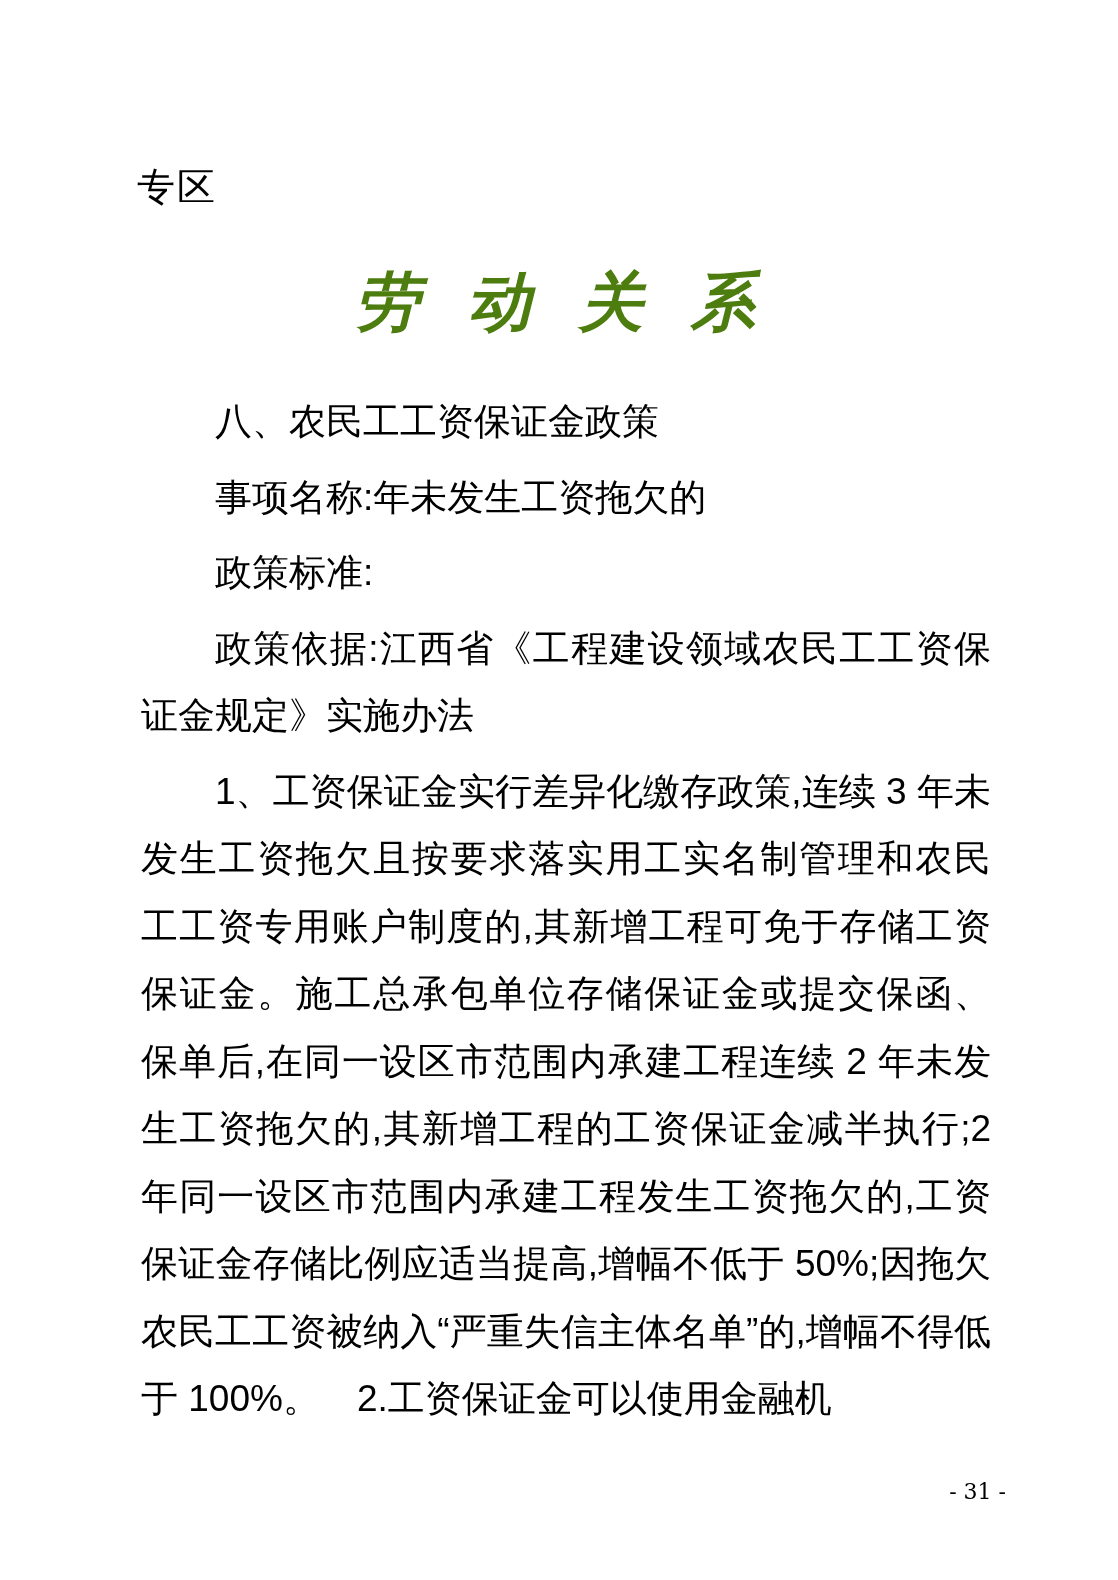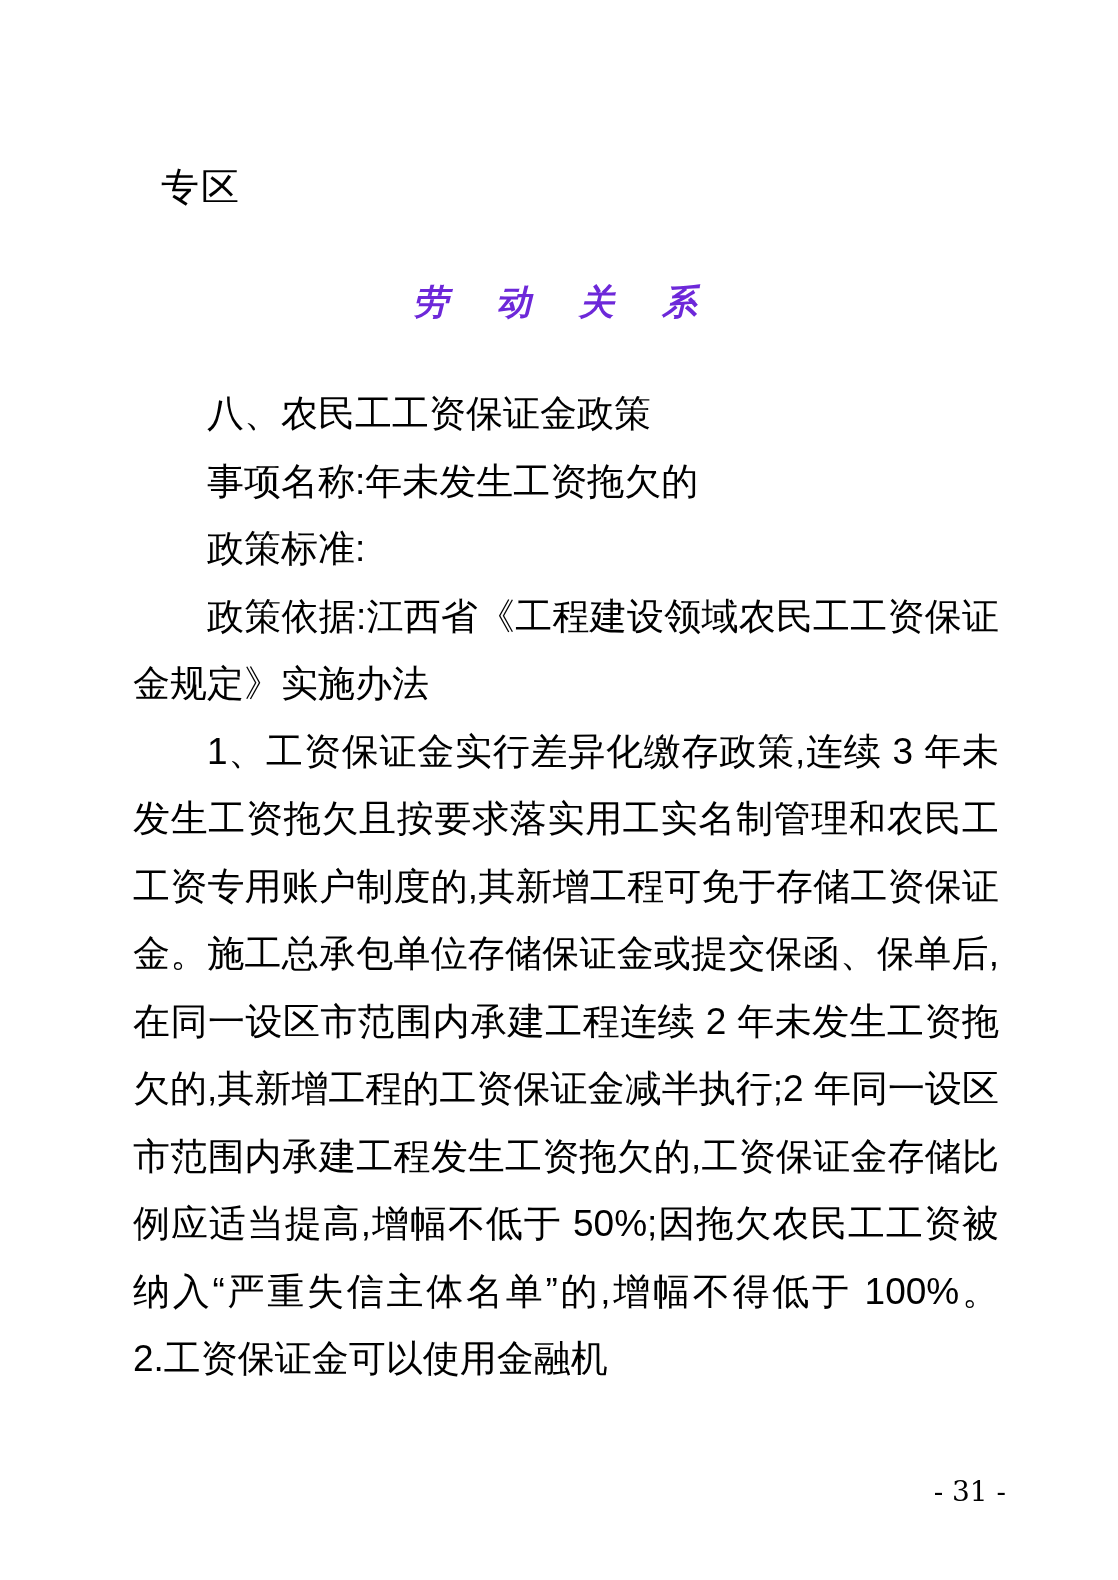--- a/index.html
+++ b/index.html
@@ -17,63 +17,62 @@
     overflow: hidden;
   }
   .corner-label {
     position: absolute;
     left: 137px;
     top: 165px;
     font-size: 38px;
     line-height: 44px;
     letter-spacing: 2px;
     color: #000000;
-    margin-left: 24px;
   }
   .calligraphy-title {
     position: absolute;
     left: 0;
     top: 272px;
     width: 1110px;
     text-align: center;
     font-family: "DejaVu Serif", serif;
     font-style: italic;
     font-weight: 700;
-    font-size: 35px;
+    font-size: 64px;
     line-height: 60px;
     letter-spacing: 48px;
     text-indent: 48px;
-    color: #6d28d9;
+    color: #4d7c0f;
     white-space: nowrap;
   }
   .content {
     position: absolute;
     left: 133px;
     top: 380px;
     width: 866px;
     font-size: 37px;
     line-height: 67.5px;
     text-align: justify;
     text-justify: inter-ideograph;
     color: #000000;
   }
   .content p {
-    margin: 0;
+    margin: 8px;
     padding: 0;
     text-indent: 2em;
   }
   .label-bold {
     font-weight: 400;
   }
   .page-number {
     position: absolute;
     right: 112px;
     top: 1474px;
     font-family: "DejaVu Serif", serif;
-    font-size: 28px;
+    font-size: 22px;
     line-height: 36px;
     color: #000000;
     white-space: pre;
   }
 </style>
 </head>
 <body>
 
 <div class="page">
 

